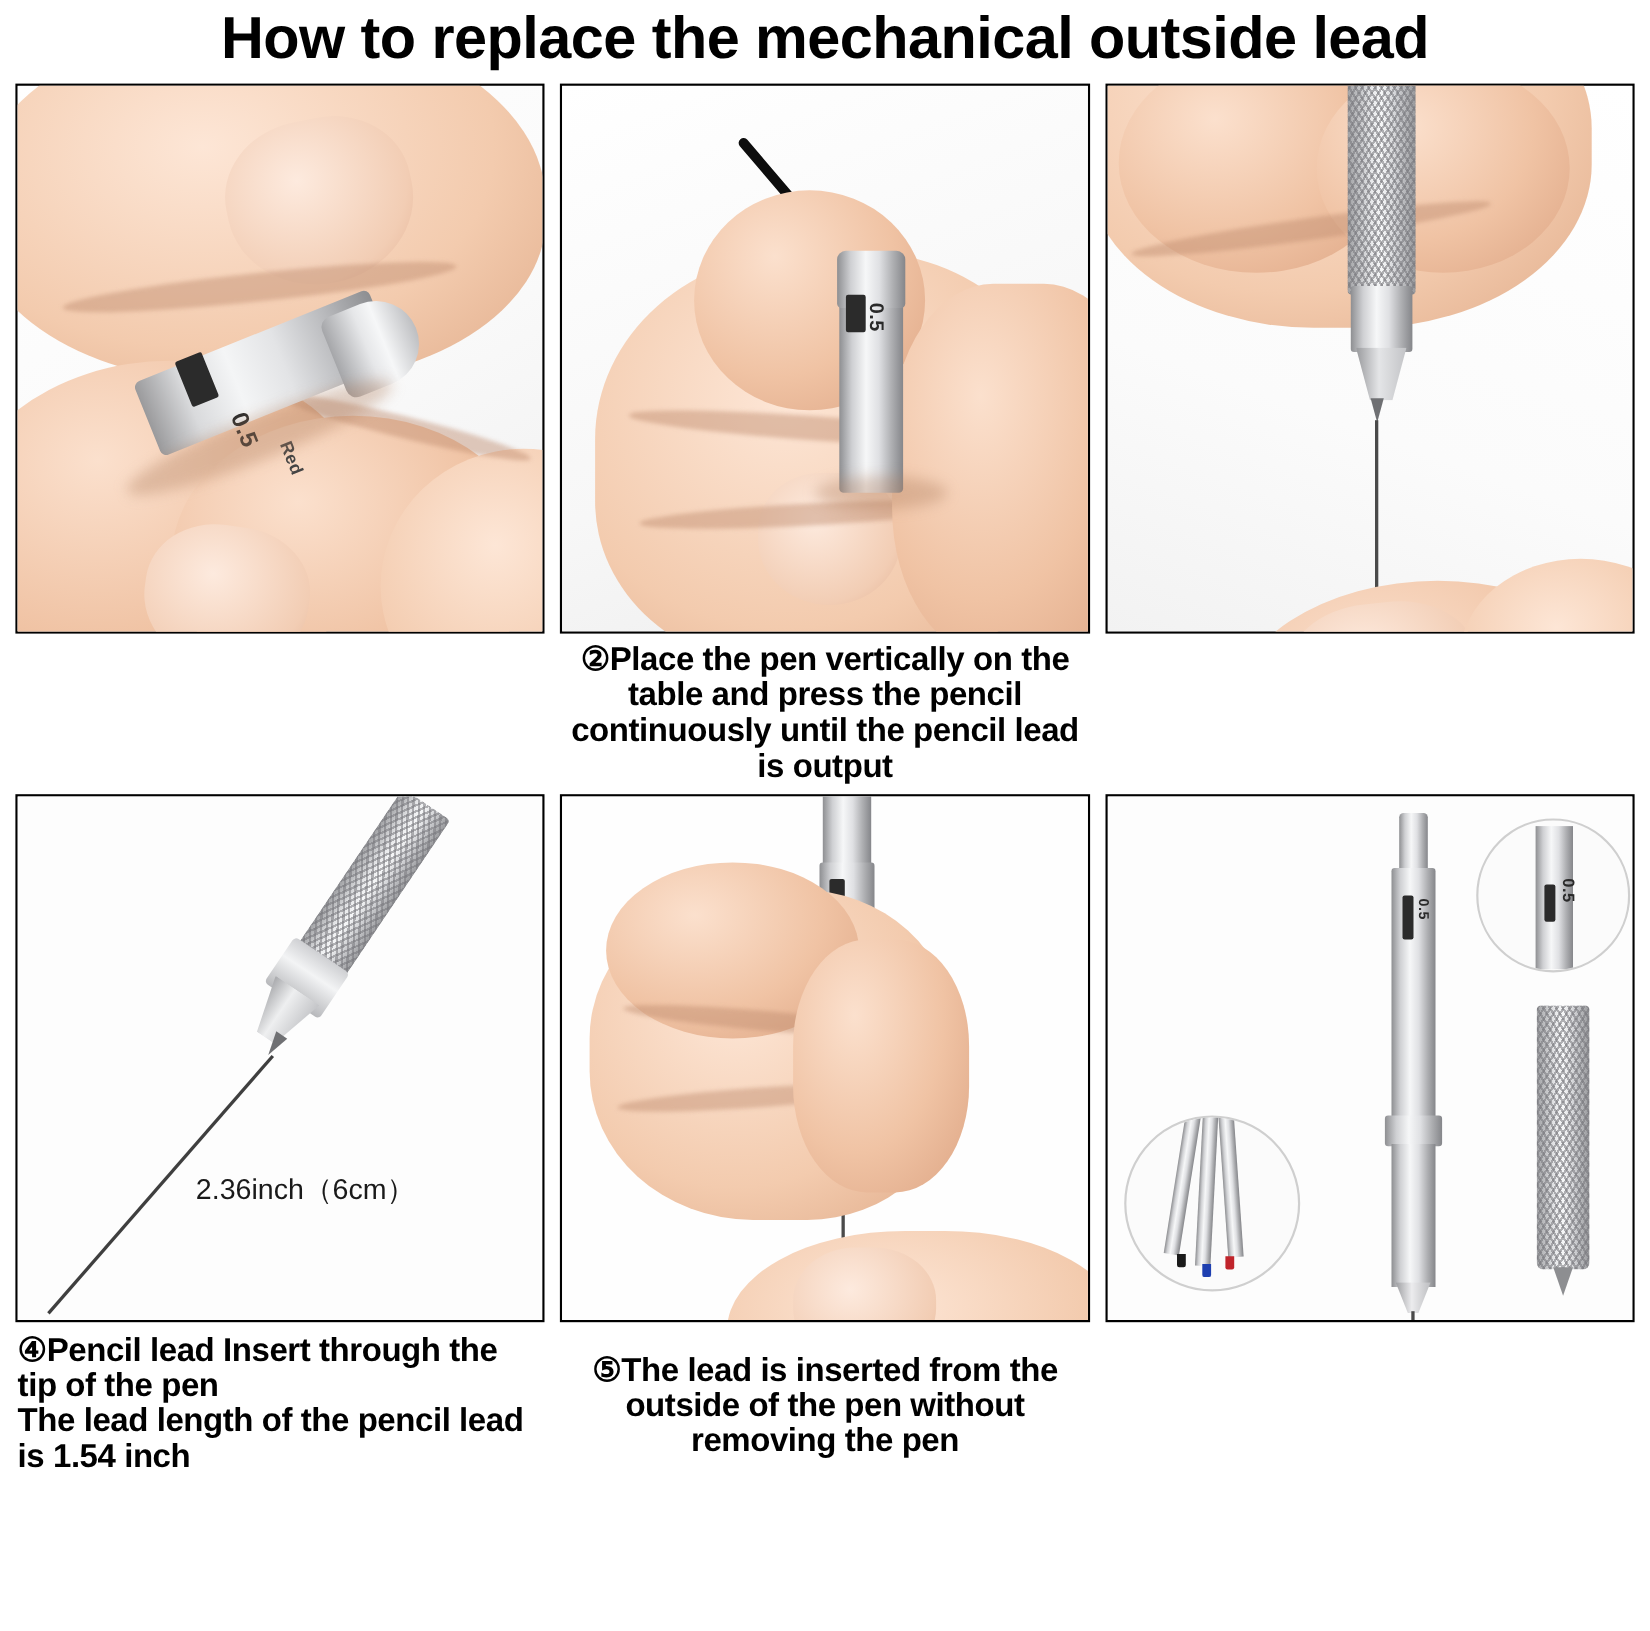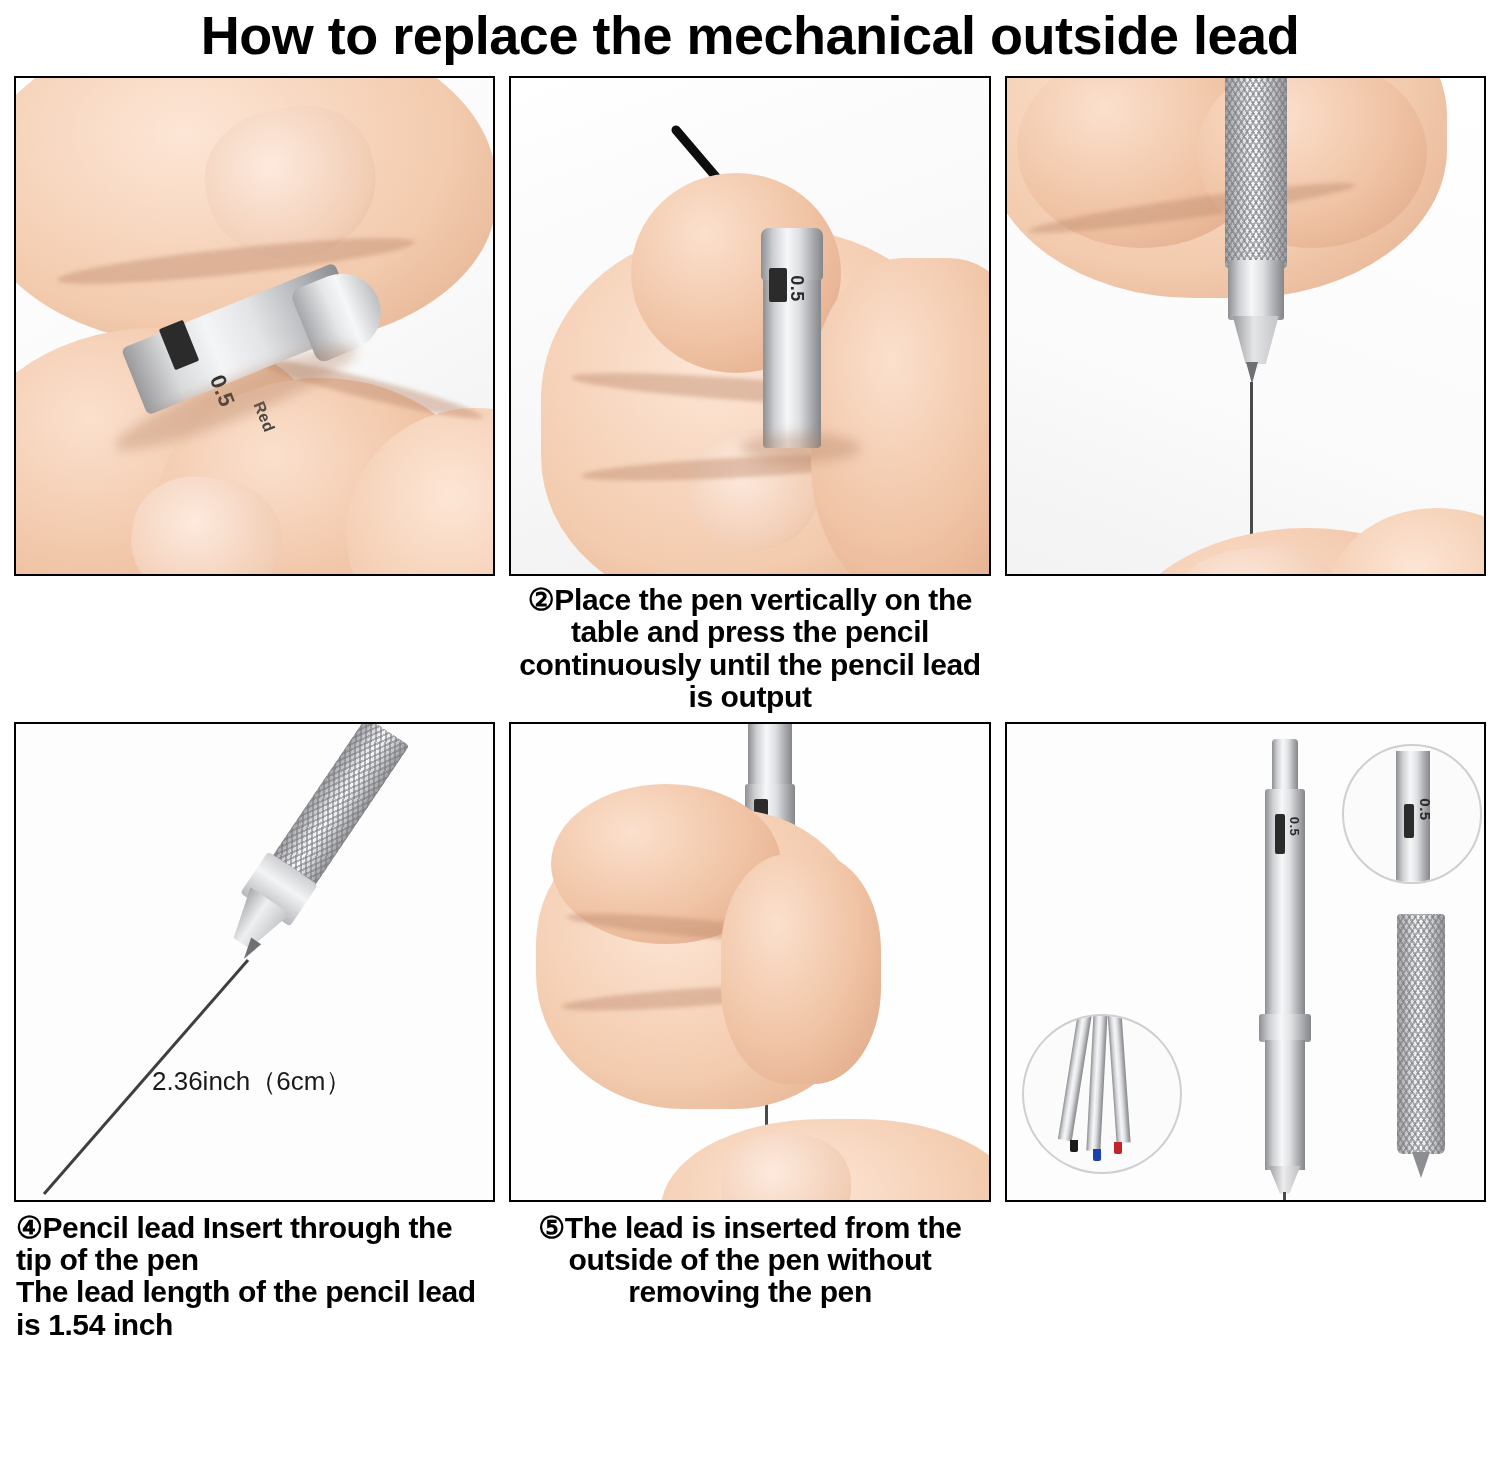--- a/index.html
+++ b/index.html
@@ -246,21 +246,21 @@
 
         <div class="knurl" style="left:290px; top:-10px; width:52px; height:200px; transform:rotate(34deg); transform-origin:center; border-radius:4px;"></div>
         <div class="metal" style="left:233px; top:140px; width:60px; height:50px; transform:rotate(34deg); background:linear-gradient(to bottom,#cfd0d3,#f3f4f5 40%,#b7b8bb);"></div>
         <div style="position:absolute; left:216px; top:172px; width:48px; height:52px; transform:rotate(34deg); background:linear-gradient(to right,#a8a9ac,#eeeff0 45%,#c4c5c8); clip-path:polygon(0 0,100% 0,70% 100%,30% 100%);"></div>
         <div class="tip-cone" style="left:228px; top:215px; transform:rotate(34deg); border-left-width:6px; border-right-width:6px; border-top:22px solid #6f7073;"></div>
 
         <svg style="position:absolute; left:0; top:0;" width="480" height="480">
           <line x1="232" y1="236" x2="28" y2="470" stroke="#3f3f3f" stroke-width="3"></line>
         </svg>
 
-        <div class="dim-label" style="left:136px; top:340px;">2.36inch（6cm）</div>
+        <div class="dim-label" style="left:162px; top:340px;">2.36inch（6cm）</div>
       </div>
       <div class="caption left-al" style="padding-top:10px;">
         <span class="num">④</span><span style="white-space:pre-line;">Pencil lead Insert through the tip of the pen
 The lead length of the pencil lead is 1.54 inch</span>
       </div>
     </div>
 
     <div class="cell">
       <div class="photo" style="height:480px;">
         <div class="bg-white-blur" style="background:#fefefe;"></div>
@@ -274,21 +274,21 @@
 
         <div class="skin soft" style="left:25px; top:85px; width:330px; height:300px; border-radius:45% 42% 40% 45%;"></div>
         <div class="skin" style="left:40px; top:60px; width:230px; height:160px;"></div>
         <div class="crease" style="left:55px; top:195px; width:260px; height:18px; transform:rotate(5deg);"></div>
         <div class="crease" style="left:50px; top:265px; width:250px; height:18px; transform:rotate(-4deg);"></div>
         <div class="skin" style="left:210px; top:130px; width:160px; height:230px; border-radius:42%;"></div>
 
         <div class="skin soft" style="left:150px; top:395px; width:360px; height:200px; border-radius:45% 45% 35% 35%;"></div>
         <div class="nail" style="left:210px; top:410px; width:130px; height:110px;"></div>
       </div>
-      <div class="caption" style="padding-top:10px;">
+      <div class="caption" style="padding-top:28px;">
         <span class="num">⑤</span><span>The lead is inserted from the outside of the pen without removing the pen</span>
       </div>
     </div>
 
     <div class="cell">
       <div class="photo" style="height:480px;">
         <div class="bg-white-blur" style="background:#fdfdfd;"></div>
 
         <div class="metal-v" style="left:265px; top:15px; width:26px; height:60px; border-radius:4px 4px 0 0;"></div>
         <div class="metal-v" style="left:258px; top:65px; width:40px; height:230px; border-radius:3px;"></div>

